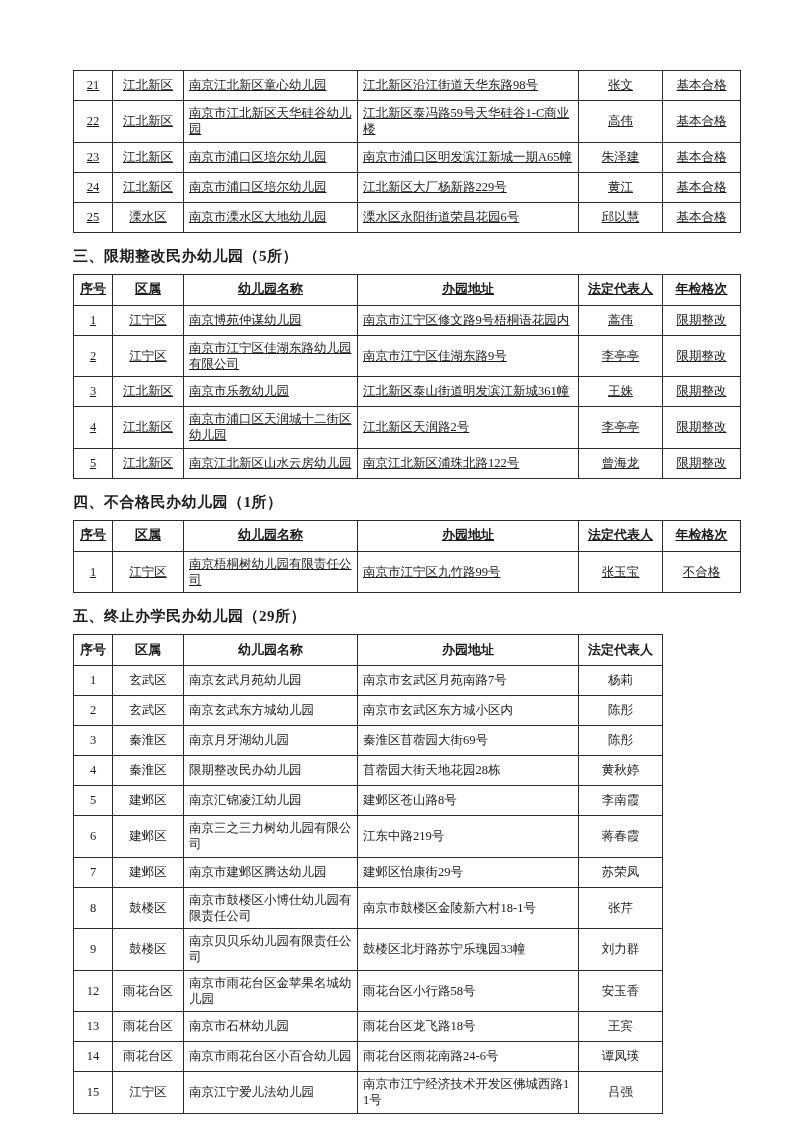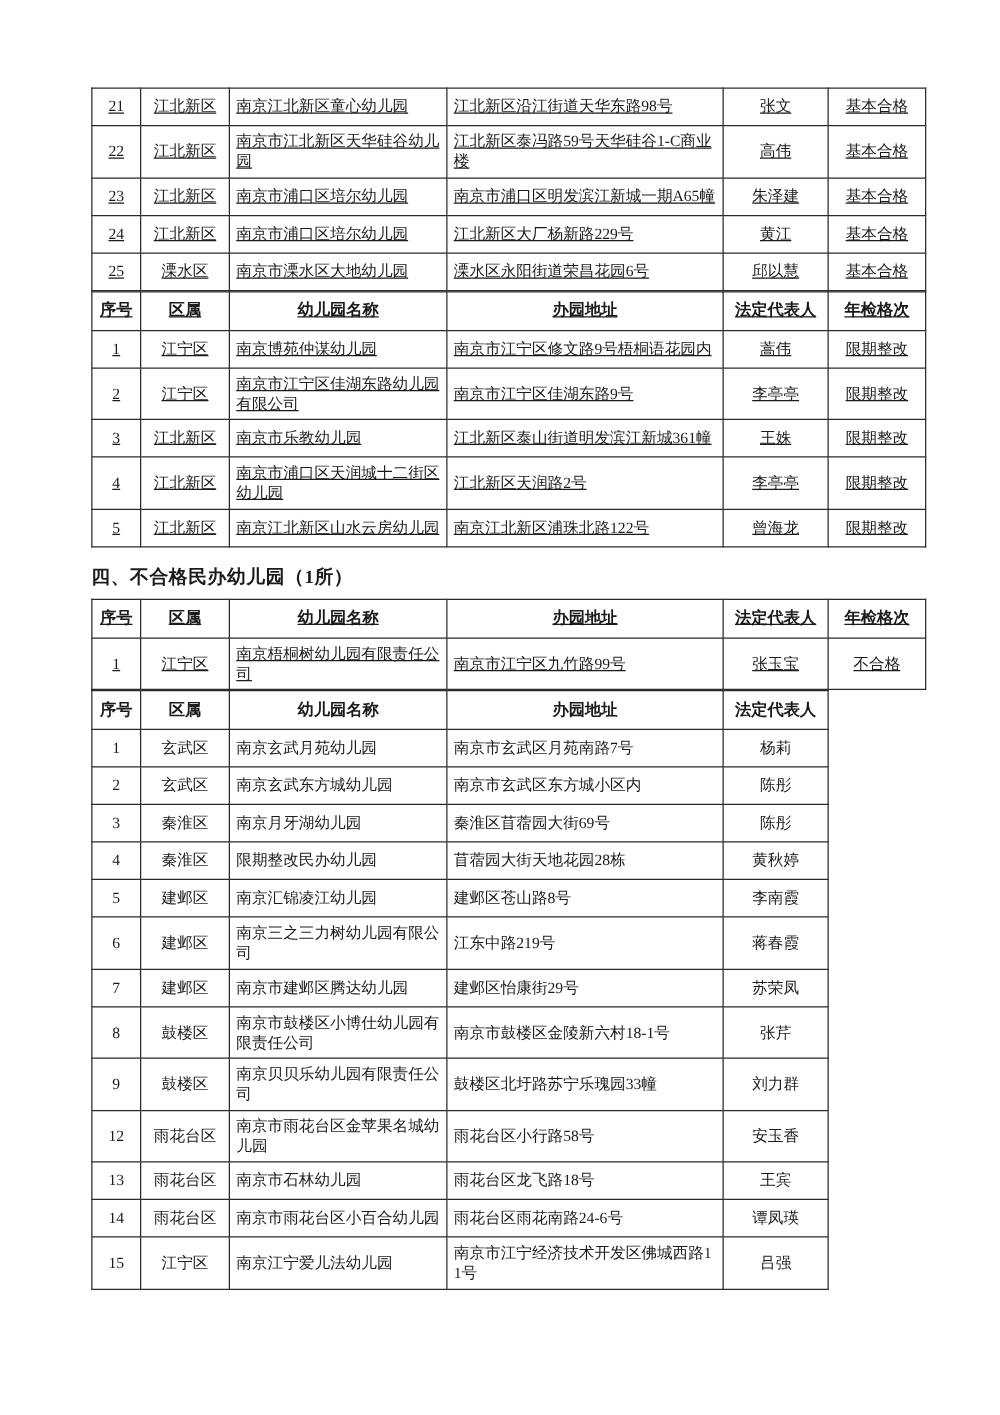--- a/index.html
+++ b/index.html
@@ -96,20 +96,21 @@
           <td>25</td>
           <td>溧水区</td>
           <td>南京市溧水区大地幼儿园</td>
           <td>溧水区永阳街道荣昌花园6号</td>
           <td>邱以慧</td>
           <td>基本合格</td>
         </tr>
       </tbody>
     </table>
 
+  <div class="sec-title">三、限期整改民办幼儿园（5所）</div>
   <table class="w6">
     <colgroup>
       <col class="c-no">
         <col class="c-district">
         <col class="c-name">
       <col class="c-addr">
         <col class="c-rep">
         <col class="c-grade">
     </colgroup>
   <thead>
@@ -191,20 +192,21 @@
           <td>1</td>
           <td>江宁区</td>
           <td>南京梧桐树幼儿园有限责任公司</td>
           <td>南京市江宁区九竹路99号</td>
           <td>张玉宝</td>
           <td>不合格</td>
         </tr>
       </tbody>
     </table>
 
+  <div class="sec-title">五、终止办学民办幼儿园（29所）</div>
   <table class="w5">
     <colgroup>
       <col class="c-no">
         <col class="c-district">
         <col class="c-name">
       <col class="c-addr">
         <col class="c-rep">
     </colgroup>
   <thead>
         <tr>

